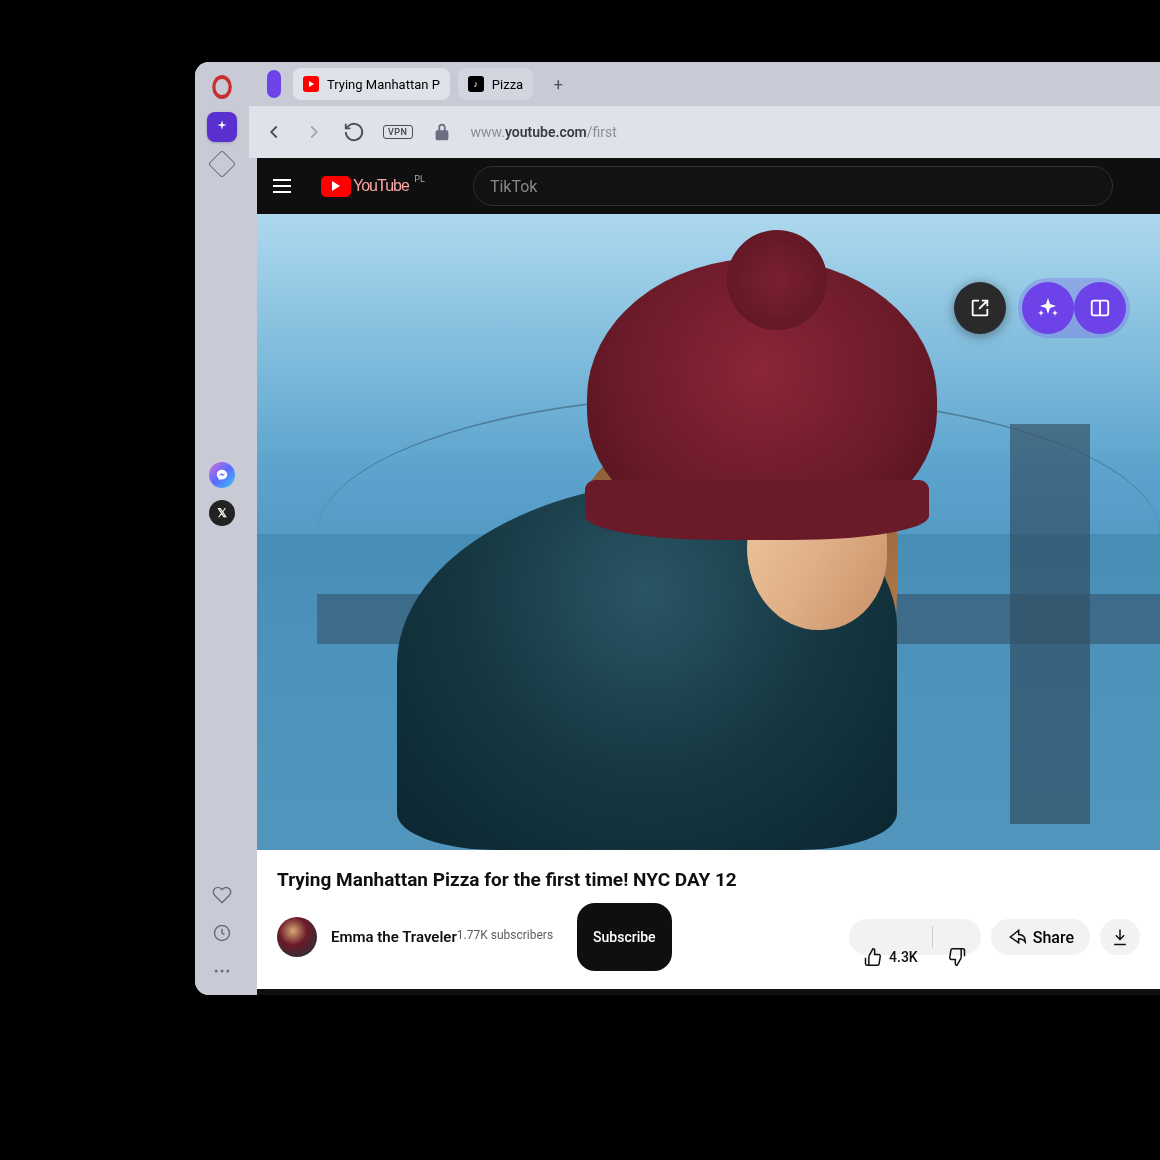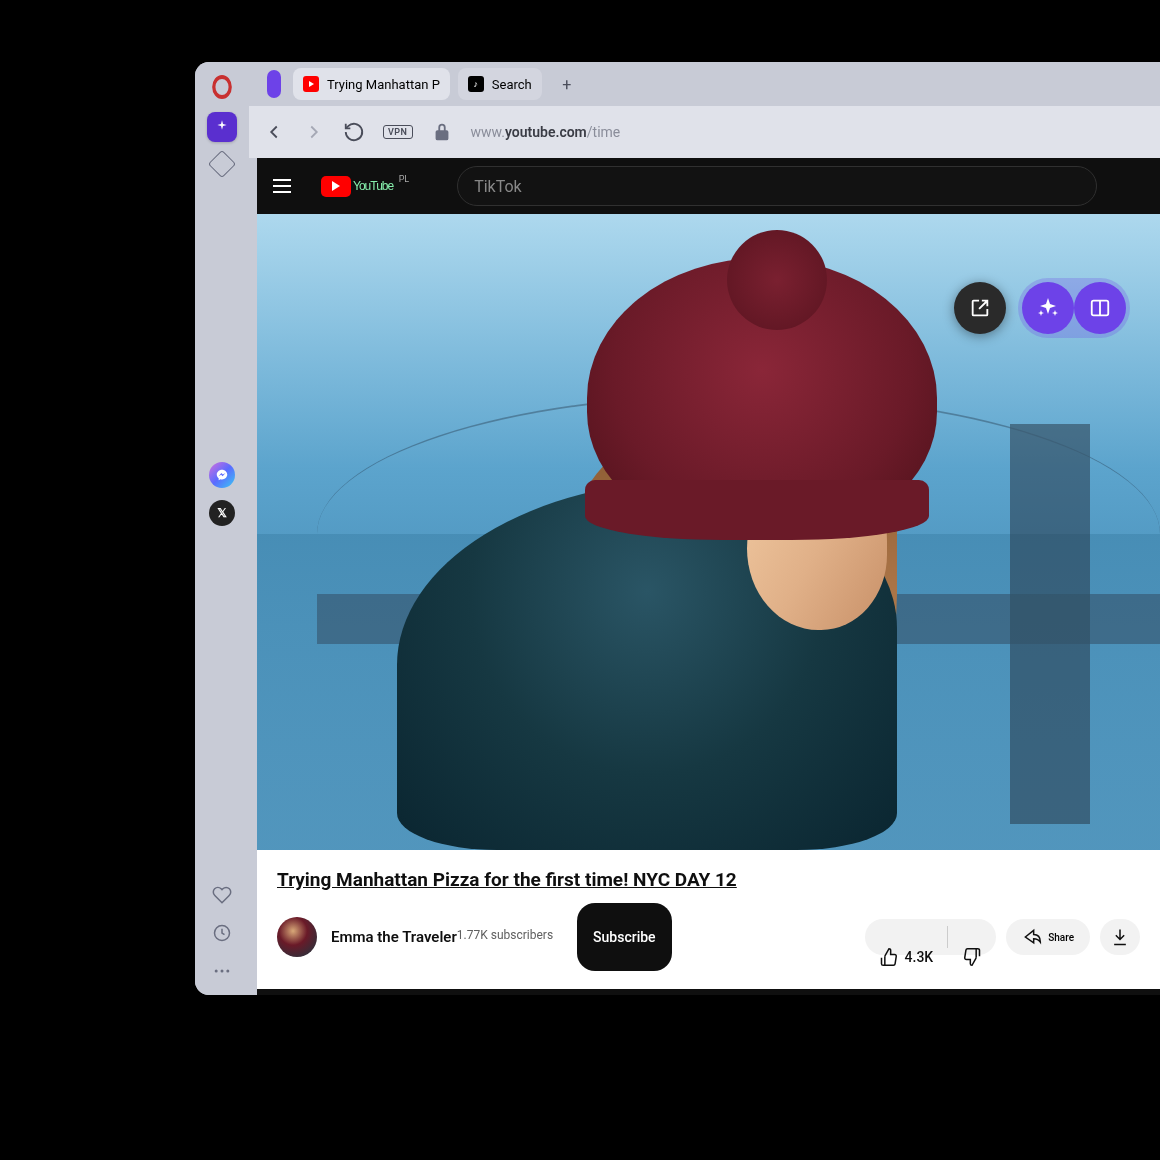--- a/index.html
+++ b/index.html
@@ -46,21 +46,21 @@
 
 .content { position: absolute; left: 62px; top: 96px; right: 0; bottom: 0; background: #0f0f0f; overflow: hidden; }
 
 
 .yt-header { height: 56px; background: #0f0f0f; display:flex; align-items:center; padding: 0 16px; gap: 24px;}
 .hamburger { width:24px; height:24px; color:#fff; cursor:pointer; display:flex; flex-direction:column; justify-content:center; gap:4px;}
 .hamburger span { height:2px; background:#fff; width:18px;}
 .yt-logo-wrap { display:flex; align-items:center; gap:2px; cursor:pointer; position:relative;}
 .yt-logo-box { width:30px; height:21px; background:#ff0000; border-radius:5px; display:flex; align-items:center; justify-content:center;}
 .yt-logo-box::after { content:''; width:0;height:0;border-left:8px solid #fff;border-top:5px solid transparent;border-bottom:5px solid transparent;}
-.yt-logo-text { color:#86efac; font-size:12px; font-weight:500; letter-spacing:-1px; font-family: Arial;}
+.yt-logo-text { color:#fca5a5; font-size:16px; font-weight:500; letter-spacing:-1px; font-family: Arial;}
 .yt-region { font-size:9px; color:#aaa; position:absolute; top:-2px; right:-16px;text-align:center;}
 .yt-search-wrap { flex: 1; max-width: 640px; margin-left: 40px;}
 .yt-search { height: 40px; background:#121212; border: 1px solid #303030; border-radius: 40px; padding: 0 16px; display:flex; align-items:center; color:#888; font-size:16px;}
 
 
 .video-player { position: relative; width: 100%; height: 636px; background: linear-gradient(180deg, #6db4d8 0%, #4a9cc8 20%, #2a7aa8 60%, #1a5878 100%); overflow:hidden;}
 .video-player .sky { position:absolute; inset:0; background: linear-gradient(180deg, rgba(180,220,240,0.9) 0%, rgba(100,170,210,0.8) 40%, rgba(60,120,160,0.6) 100%);}
 .bridge { position:absolute; top:180px; left:60px; right:0; height:260px; opacity:0.7;}
 .bridge-cable { position:absolute; top:0; left:0; right:0; height:140px; border-top: 2px solid rgba(40,60,80,0.6); border-radius: 50% 50% 0 0 / 100% 100% 0 0;}
 .bridge-deck { position:absolute; top:200px; left:0; right:0; height:50px; background: rgba(50,70,90,0.7);}
@@ -78,33 +78,33 @@
 
 .video-overlay { position:absolute; top:64px; right:30px; display:flex; gap:12px; align-items:center;}
 .overlay-btn { width:52px; height:52px; border-radius:50%; display:flex; align-items:center; justify-content:center; cursor:pointer; box-shadow: 0 2px 12px rgba(0,0,0,0.4);}
 .overlay-btn.dark { background:#2a2a2a;}
 .overlay-btn.purple { background:#6d42e8;}
 .overlay-pair { display:flex; border-radius: 30px; background: rgba(109,66,232,0.25); padding: 4px;}
 .overlay-pair .overlay-btn { box-shadow:none;}
 
 
 .below-video { background:#fff; padding: 18px 20px; }
-.vid-title { font-size:19px; font-weight:700; color:#0f0f0f; margin-bottom:12px;text-decoration:underline;}
+.vid-title { font-size:19px; font-weight:700; color:#0f0f0f; margin-bottom:12px;}
 .meta-row { display:flex; align-items:center; gap:14px;}
 .avatar { width:40px; height:40px; border-radius:50%; background: radial-gradient(circle at 40% 35%, #d8a878 0%, #6a1a28 40%, #163842 100%); flex-shrink:0;}
 .channel-info { display:flex; }
 .channel-name { font-size:15px; font-weight:600; color:#0f0f0f;}
 .sub-count { font-size:12px; color:#606060;text-align:center;}
 .sub-btn { background:#0f0f0f; color:#fff; border-radius:18px; padding:26px 16px; font-size:14px; font-weight:500; cursor:pointer; margin-left:10px;}
 .actions { margin-left:auto; display:flex; gap:10px; align-items:center;}
 .action-pill { background:#f2f2f2; border-radius:18px; height:36px; display:flex; align-items:center; cursor:pointer;}
 .like-group { display:flex;}
 .like-part { padding:0 14px; display:flex; align-items:center; gap:6px; font-size:14px; font-weight:500; color:#0f0f0f;margin-top:40px;}
 .divider { width:1px; height:22px; background:#ccc;}
-.share-pill { padding:0 16px; gap:6px; font-size:10px; font-weight:500;}
+.share-pill { padding:0 16px; gap:6px; font-size:16px; font-weight:500;}
 
 
 .base-shadow { position:absolute; left:80px; right:80px; bottom:110px; height:40px; background:#000; border-radius:12px;}
 
 svg { display:block; }
 </style>
 </head>
 <body>
 
 <div class="base-shadow"></div>
@@ -146,42 +146,42 @@
   </div>
 
   <div class="tab-strip">
     <div class="workspace-pill"></div>
     <div class="tab active">
       <div class="tab-fav yt-fav"></div>
       <span>Trying Manhattan P</span>
     </div>
     <div class="tab inactive">
       <div class="tab-fav tk-fav">♪</div>
-      <span>Search</span>
+      <span>Pizza</span>
     </div>
     <div class="new-tab">+</div>
   </div>
 
   <div class="addr-row">
     <svg class="nav-ic" viewBox="0 0 24 24" fill="none" stroke="currentColor" stroke-width="2">
         <path d="M15 18l-6-6 6-6"></path>
       </svg>
     <svg class="nav-ic dis" viewBox="0 0 24 24" fill="none" stroke="currentColor" stroke-width="2">
         <path d="M9 18l6-6-6-6"></path>
       </svg>
     <svg class="nav-ic" viewBox="0 0 24 24" fill="none" stroke="currentColor" stroke-width="2">
         <path d="M3 12a9 9 0 1 0 2.64-6.36L3 8"></path>
         <path d="M3 3v5h5"></path>
       </svg>
     <span class="vpn-badge">VPN</span>
     <svg class="nav-ic lock-ic" width="14" height="14" viewBox="0 0 24 24" fill="currentColor">
         <path d="M17 10h-1V7a4 4 0 0 0-8 0v3H7a2 2 0 0 0-2 2v7a2 2 0 0 0 2 2h10a2 2 0 0 0 2-2v-7a2 2 0 0 0-2-2zm-7-3a2 2 0 0 1 4 0v3h-4V7z"></path>
       </svg>
     <div class="url-text">
-      <span>www.</span><span class="dom">youtube.com</span><span>/time</span>
+      <span>www.</span><span class="dom">youtube.com</span><span>/first</span>
     </div>
   </div>
 
   <div class="content">
 
     <div class="yt-header">
       <div class="hamburger">
           <span></span>
           <span></span>
           <span></span>

